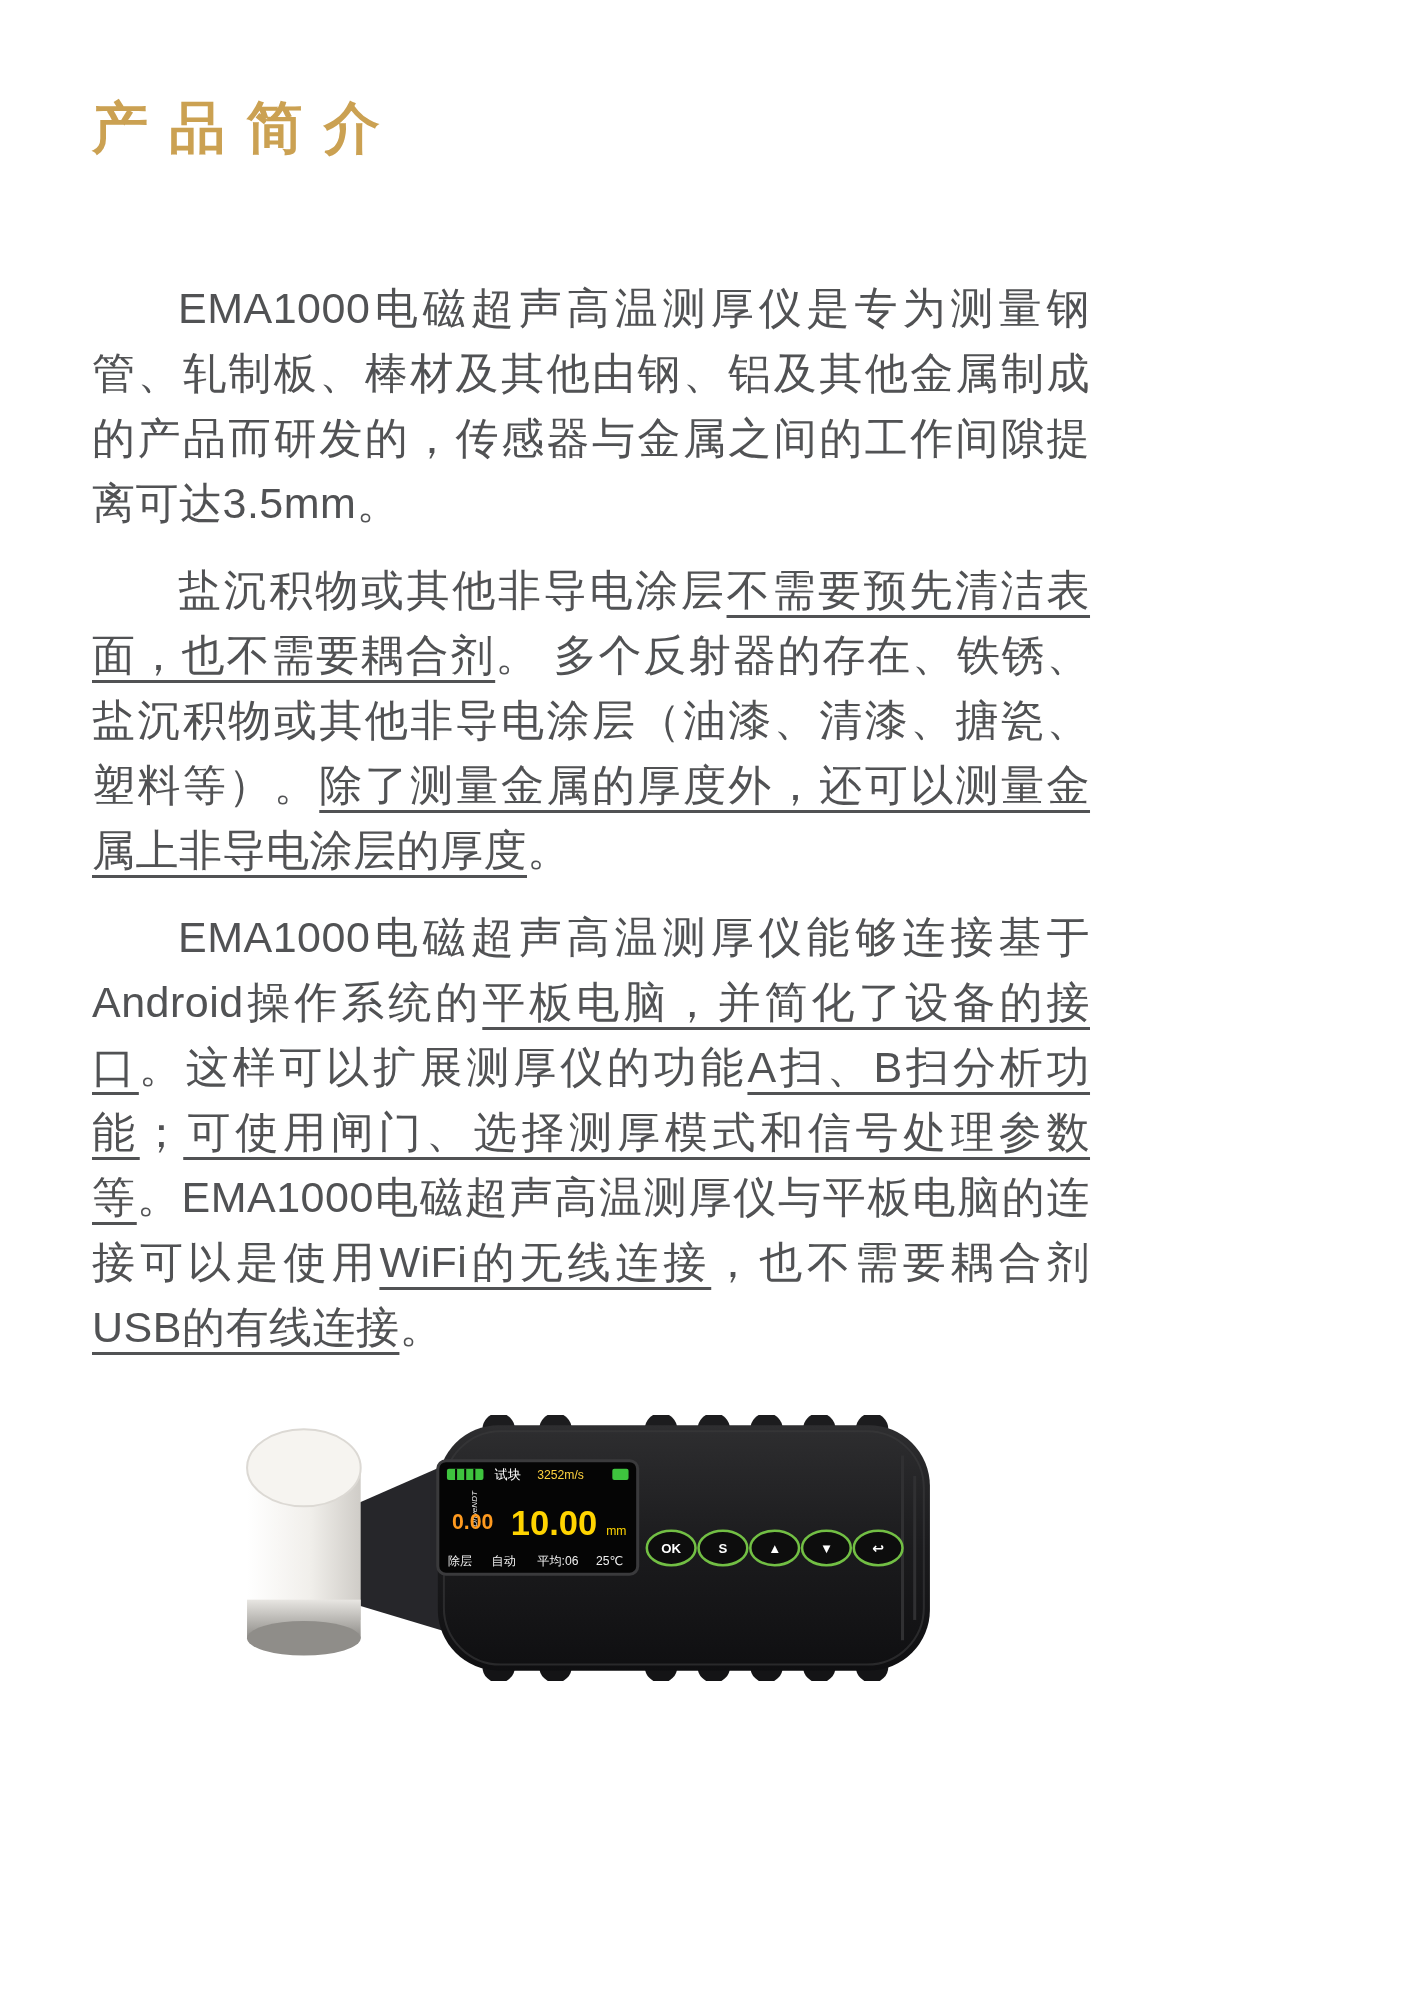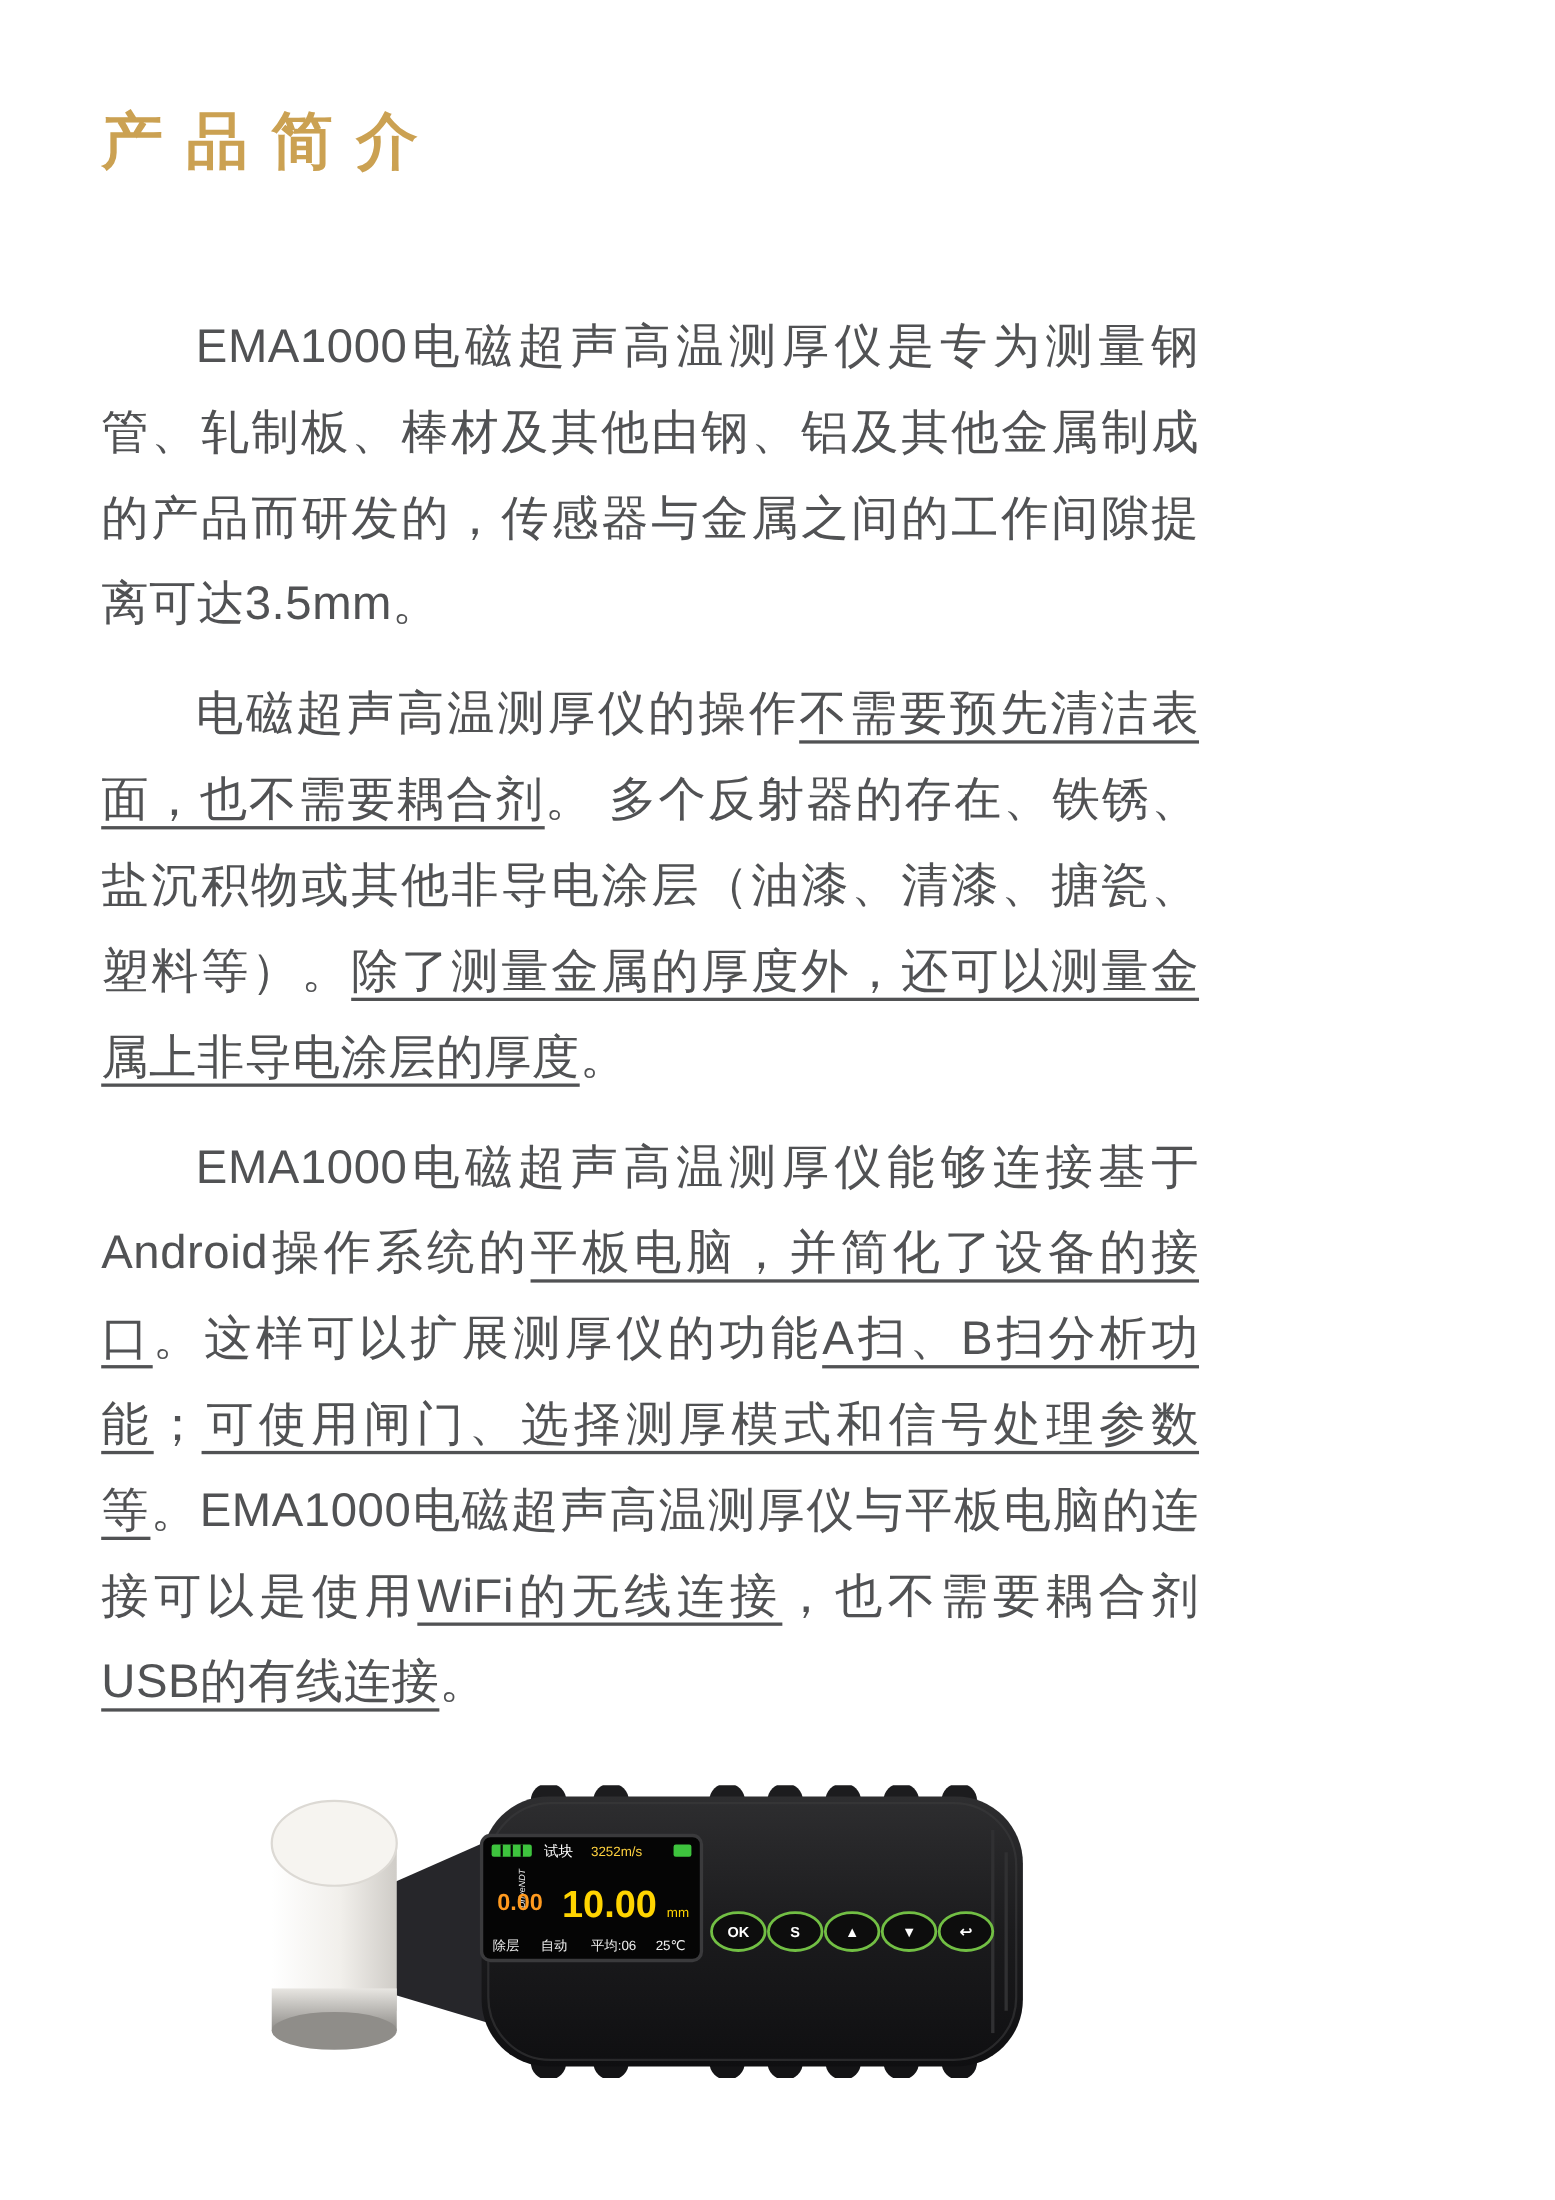--- a/index.html
+++ b/index.html
@@ -17,21 +17,21 @@
     font-weight:bold;
     color:#cba152;
     letter-spacing:0.38em;
   }
   .content{
     padding:0 90px 0 92px;
   }
   .para{
     margin:0 0 22px 0;
     font-size:43px;
-    line-height:78px;
+    line-height:65px;
     color:#515254;
     text-align:justify;
     text-align-last:left;
     text-indent:2em;
     letter-spacing:0.5px;
   }
   .para:first-of-type{margin-top:120px;}
   .para span.u{
     text-decoration:underline;
     text-decoration-thickness:3px;
@@ -46,21 +46,21 @@
 </style>
 </head>
 <body>
 
 <div class="page">
 
   <h1 class="title">产品简介</h1>
 
   <div class="content">
     <p class="para"><span>EMA1000电磁超声高温测厚仪是专为测量钢管、轧制板、棒材及其他由钢、铝及其他金属制成的产品而研发的，传感器与金属之间的工作间隙提离可达3.5mm。</span></p>
-    <p class="para"><span>电磁超声高温测厚仪的操作</span><span class="u">不需要预先清洁表面，也不需要耦合剂</span><span>。 多个反射器的存在、铁锈、盐沉积物或其他非导电涂层（油漆、清漆、搪瓷、塑料等）。</span><span class="u">除了测量金属的厚度外，还可以测量金属上非导电涂层的厚度</span><span>。</span></p>
+    <p class="para"><span>盐沉积物或其他非导电涂层</span><span class="u">不需要预先清洁表面，也不需要耦合剂</span><span>。 多个反射器的存在、铁锈、盐沉积物或其他非导电涂层（油漆、清漆、搪瓷、塑料等）。</span><span class="u">除了测量金属的厚度外，还可以测量金属上非导电涂层的厚度</span><span>。</span></p>
     <p class="para"><span>EMA1000电磁超声高温测厚仪能够连接基于Android操作系统的</span><span class="u">平板电脑，并简化了设备的接口</span><span>。这样可以扩展测厚仪的功能</span><span class="u">A扫、B扫分析功能</span><span>；</span><span class="u">可使用闸门、选择测厚模式和信号处理参数等</span><span>。EMA1000电磁超声高温测厚仪与平板电脑的连接可以是使用</span><span class="u">WiFi的无线连接</span><span>，也不需要耦合剂</span><span class="u">USB的有线连接</span><span>。</span></p>
   </div>
 
   <div class="device-figure">
     <svg viewBox="0 0 680 262" xmlns="http://www.w3.org/2000/svg">
       <defs>
         <linearGradient id="sensorSide" x1="0" y1="0" x2="1" y2="0">
           <stop offset="0" stop-color="#ffffff"></stop>
           <stop offset="0.55" stop-color="#f1efeb"></stop>
           <stop offset="1" stop-color="#cfccc7"></stop>

